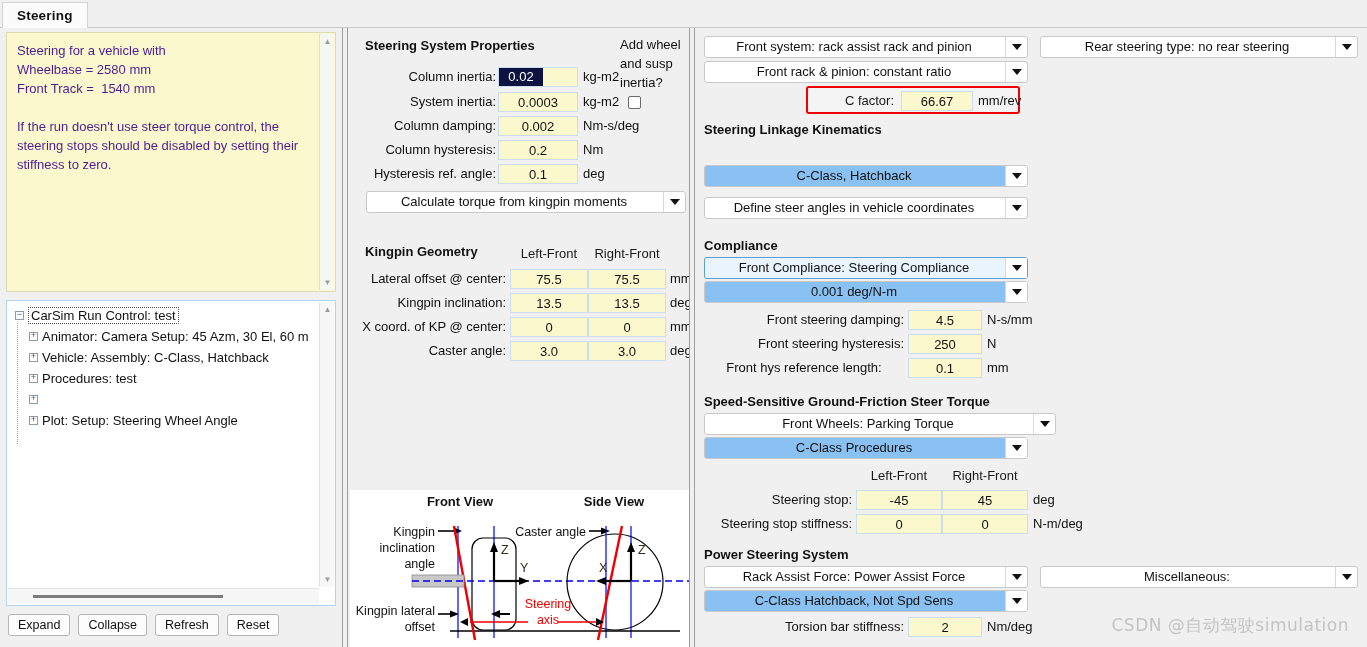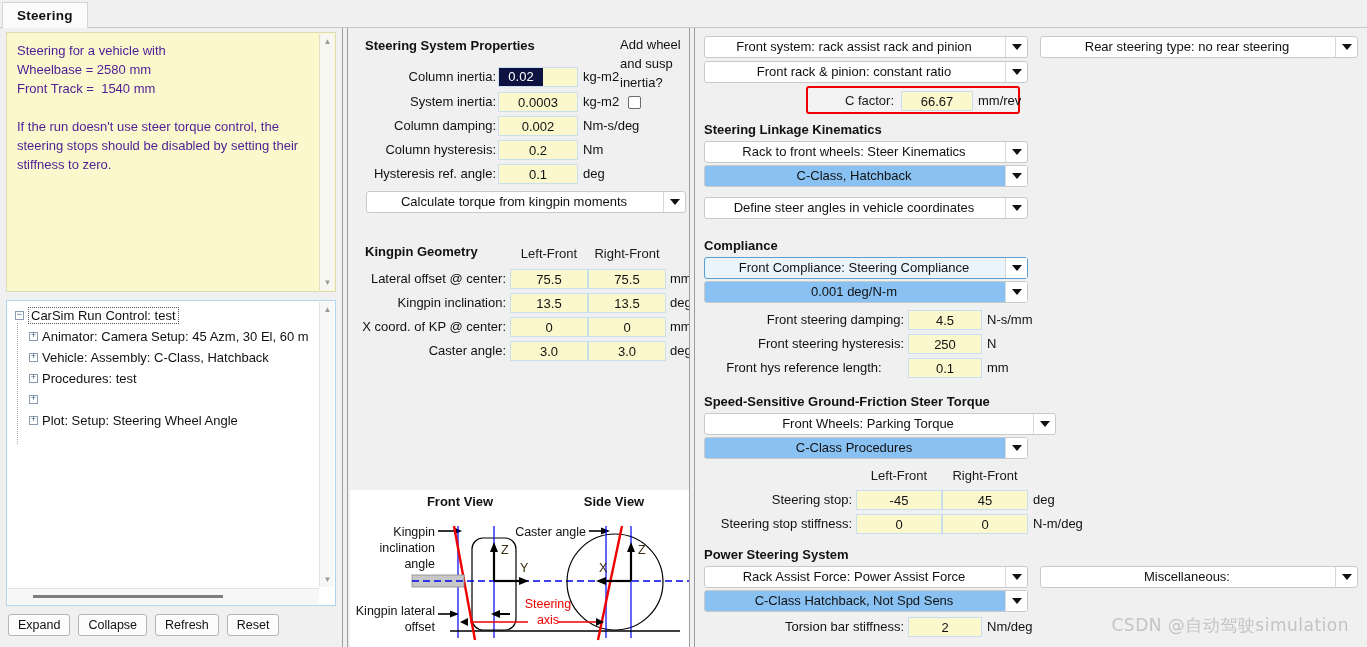--- a/index.html
+++ b/index.html
@@ -374,26 +374,20 @@
           <i></i>
         </span>
     </div>
 
     <div class="redbox" style="left:110px;top:58px;width:214px;height:28px"></div>
     <div style="position:absolute;left:118px;top:65px;width:80px;text-align:right;font-size:13px">C factor:</div>
     <div class="field" style="position:absolute;left:205px;top:63px;width:72px">66.67</div>
     <div class="unit" style="position:absolute;left:282px;top:65px">mm/rev</div>
 
     <div class="sec-title sm" style="position:absolute;left:8px;top:94px">Steering Linkage Kinematics</div>
-    <div class="combo" style="position:absolute;left:8px;top:113px;width:324px">
-      <span>Rack to front wheels: Steer Kinematics</span>
-      <span class="arrow">
-          <i></i>
-        </span>
-    </div>
     <div class="combo" style="position:absolute;left:8px;top:169px;width:324px">
       <span>Define steer angles in vehicle coordinates</span>
       <span class="arrow noline">
           <i></i>
         </span>
     </div>
     <div class="combo blue" style="position:absolute;left:8px;top:137px;width:324px">
       <span>C-Class, Hatchback</span>
       <span class="arrow" style="background:#ffffff">
           <i></i>

